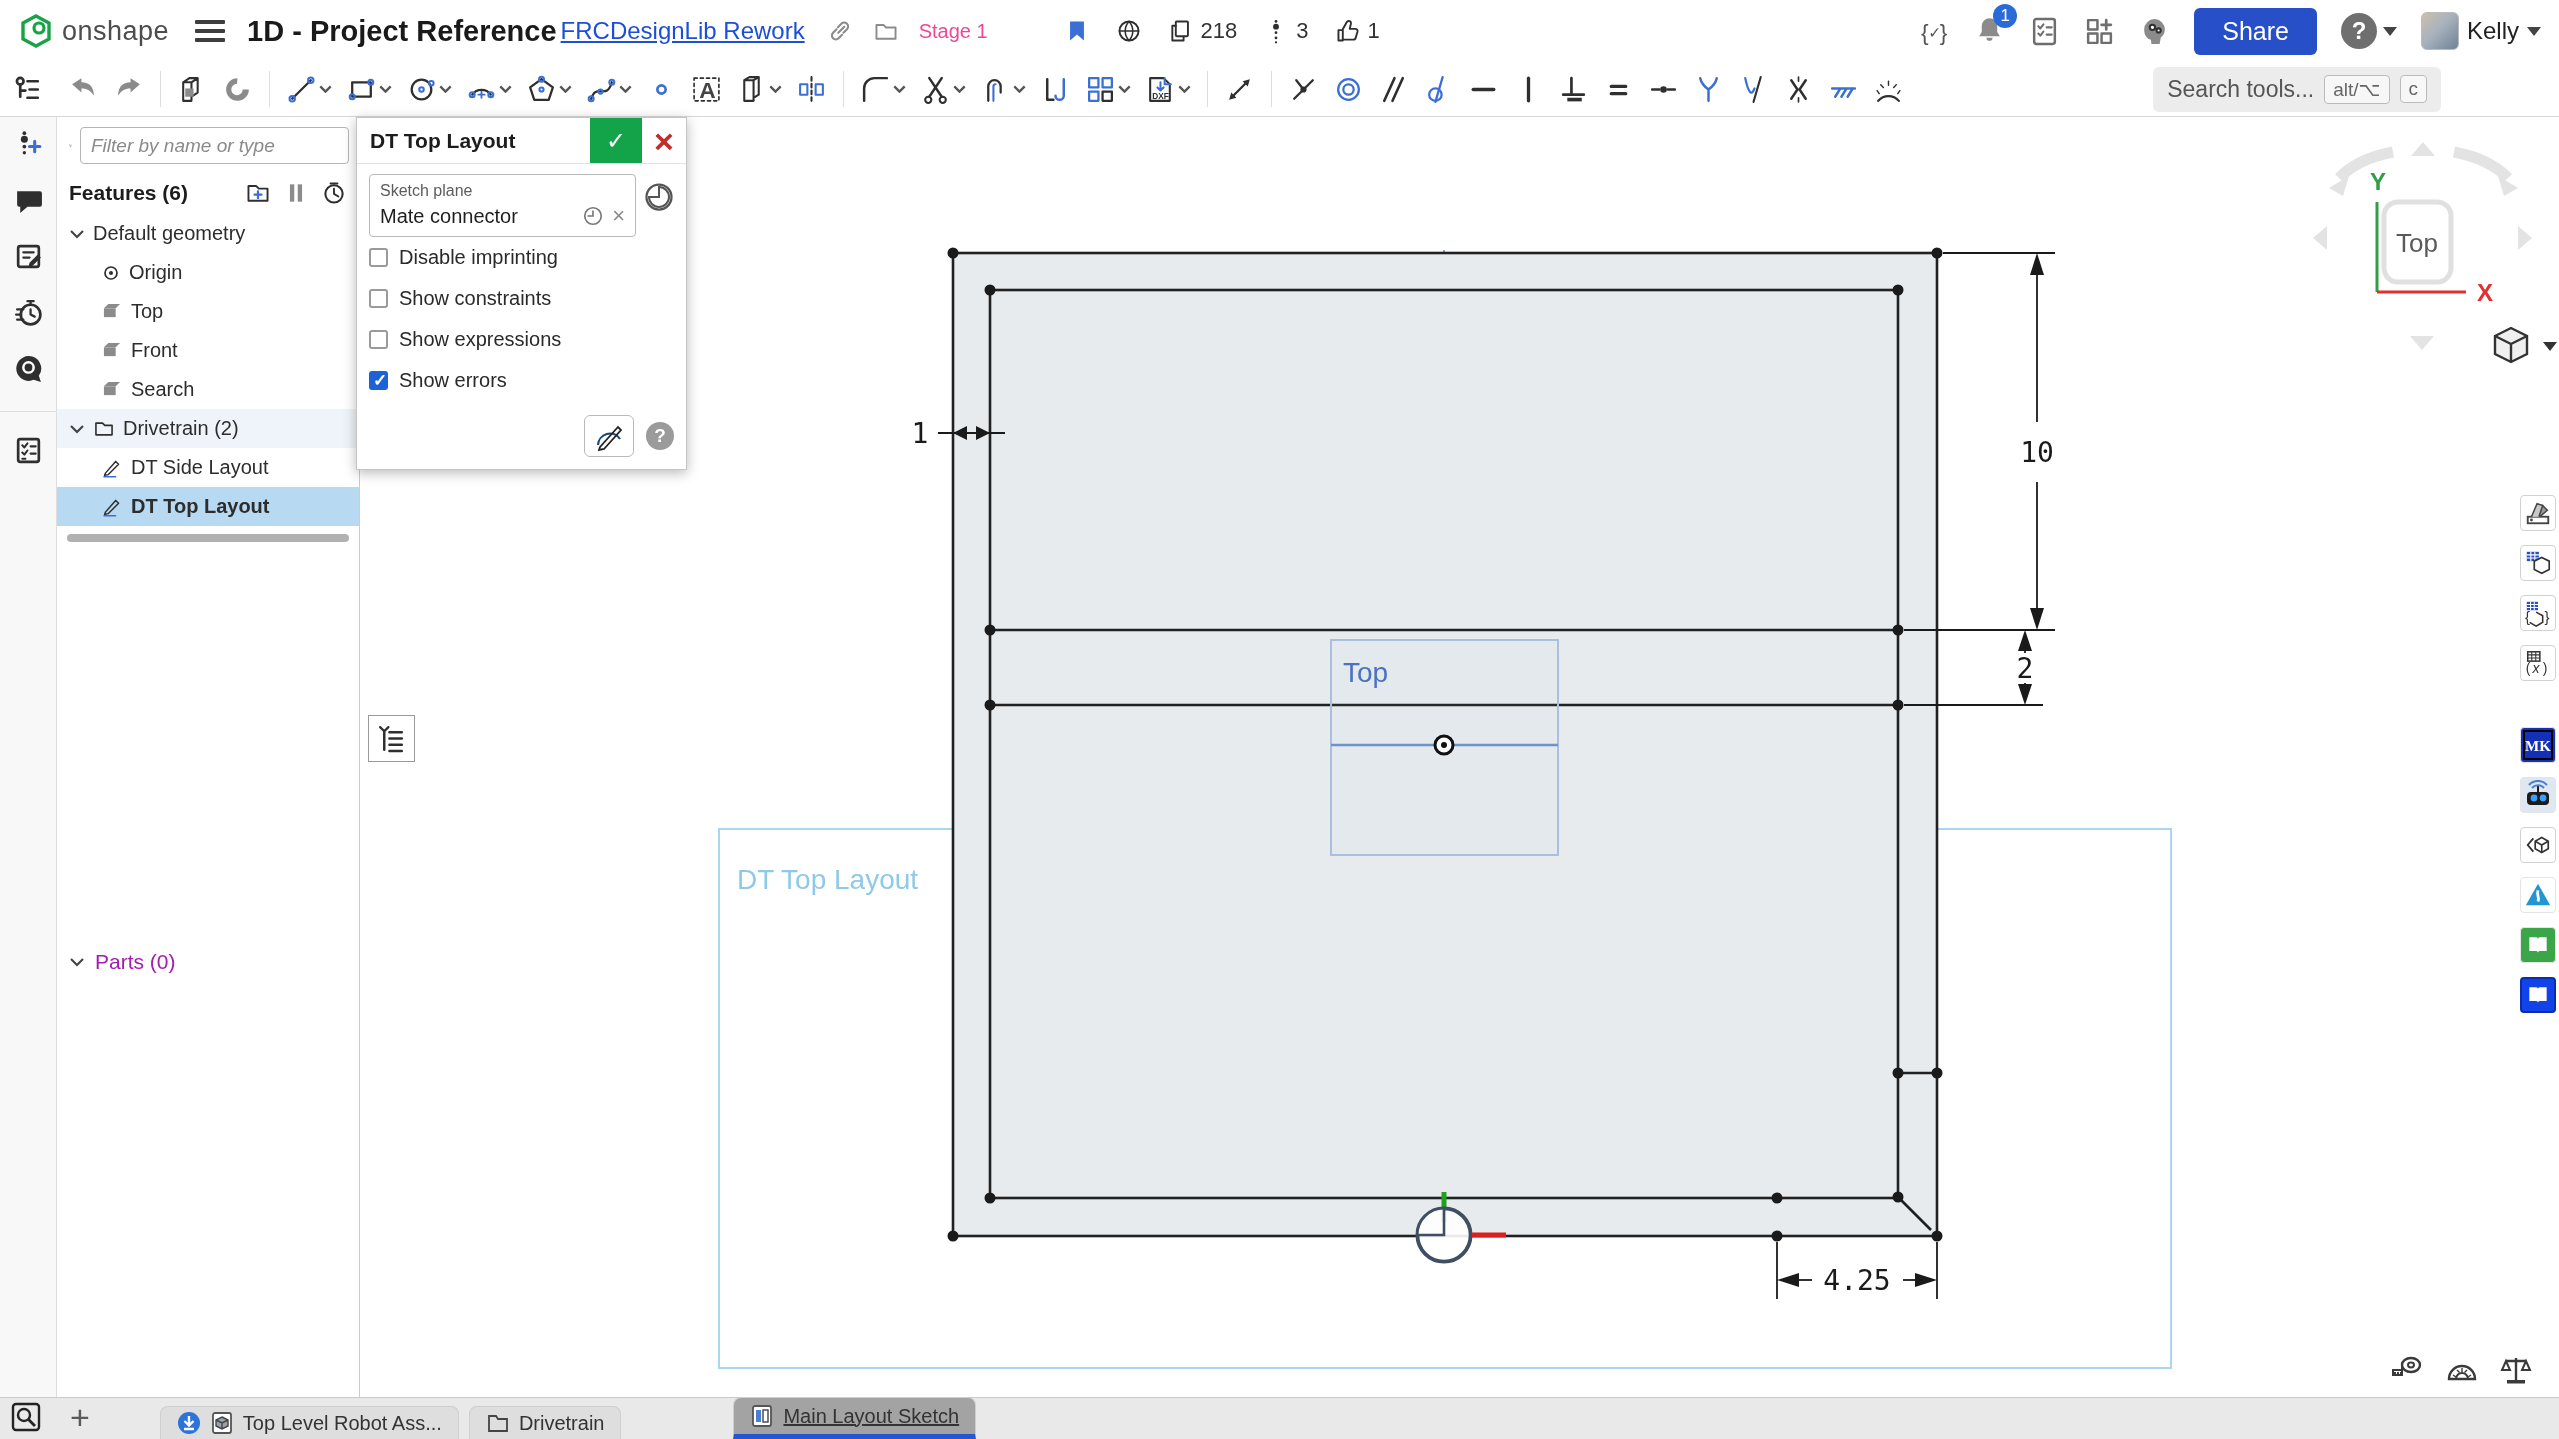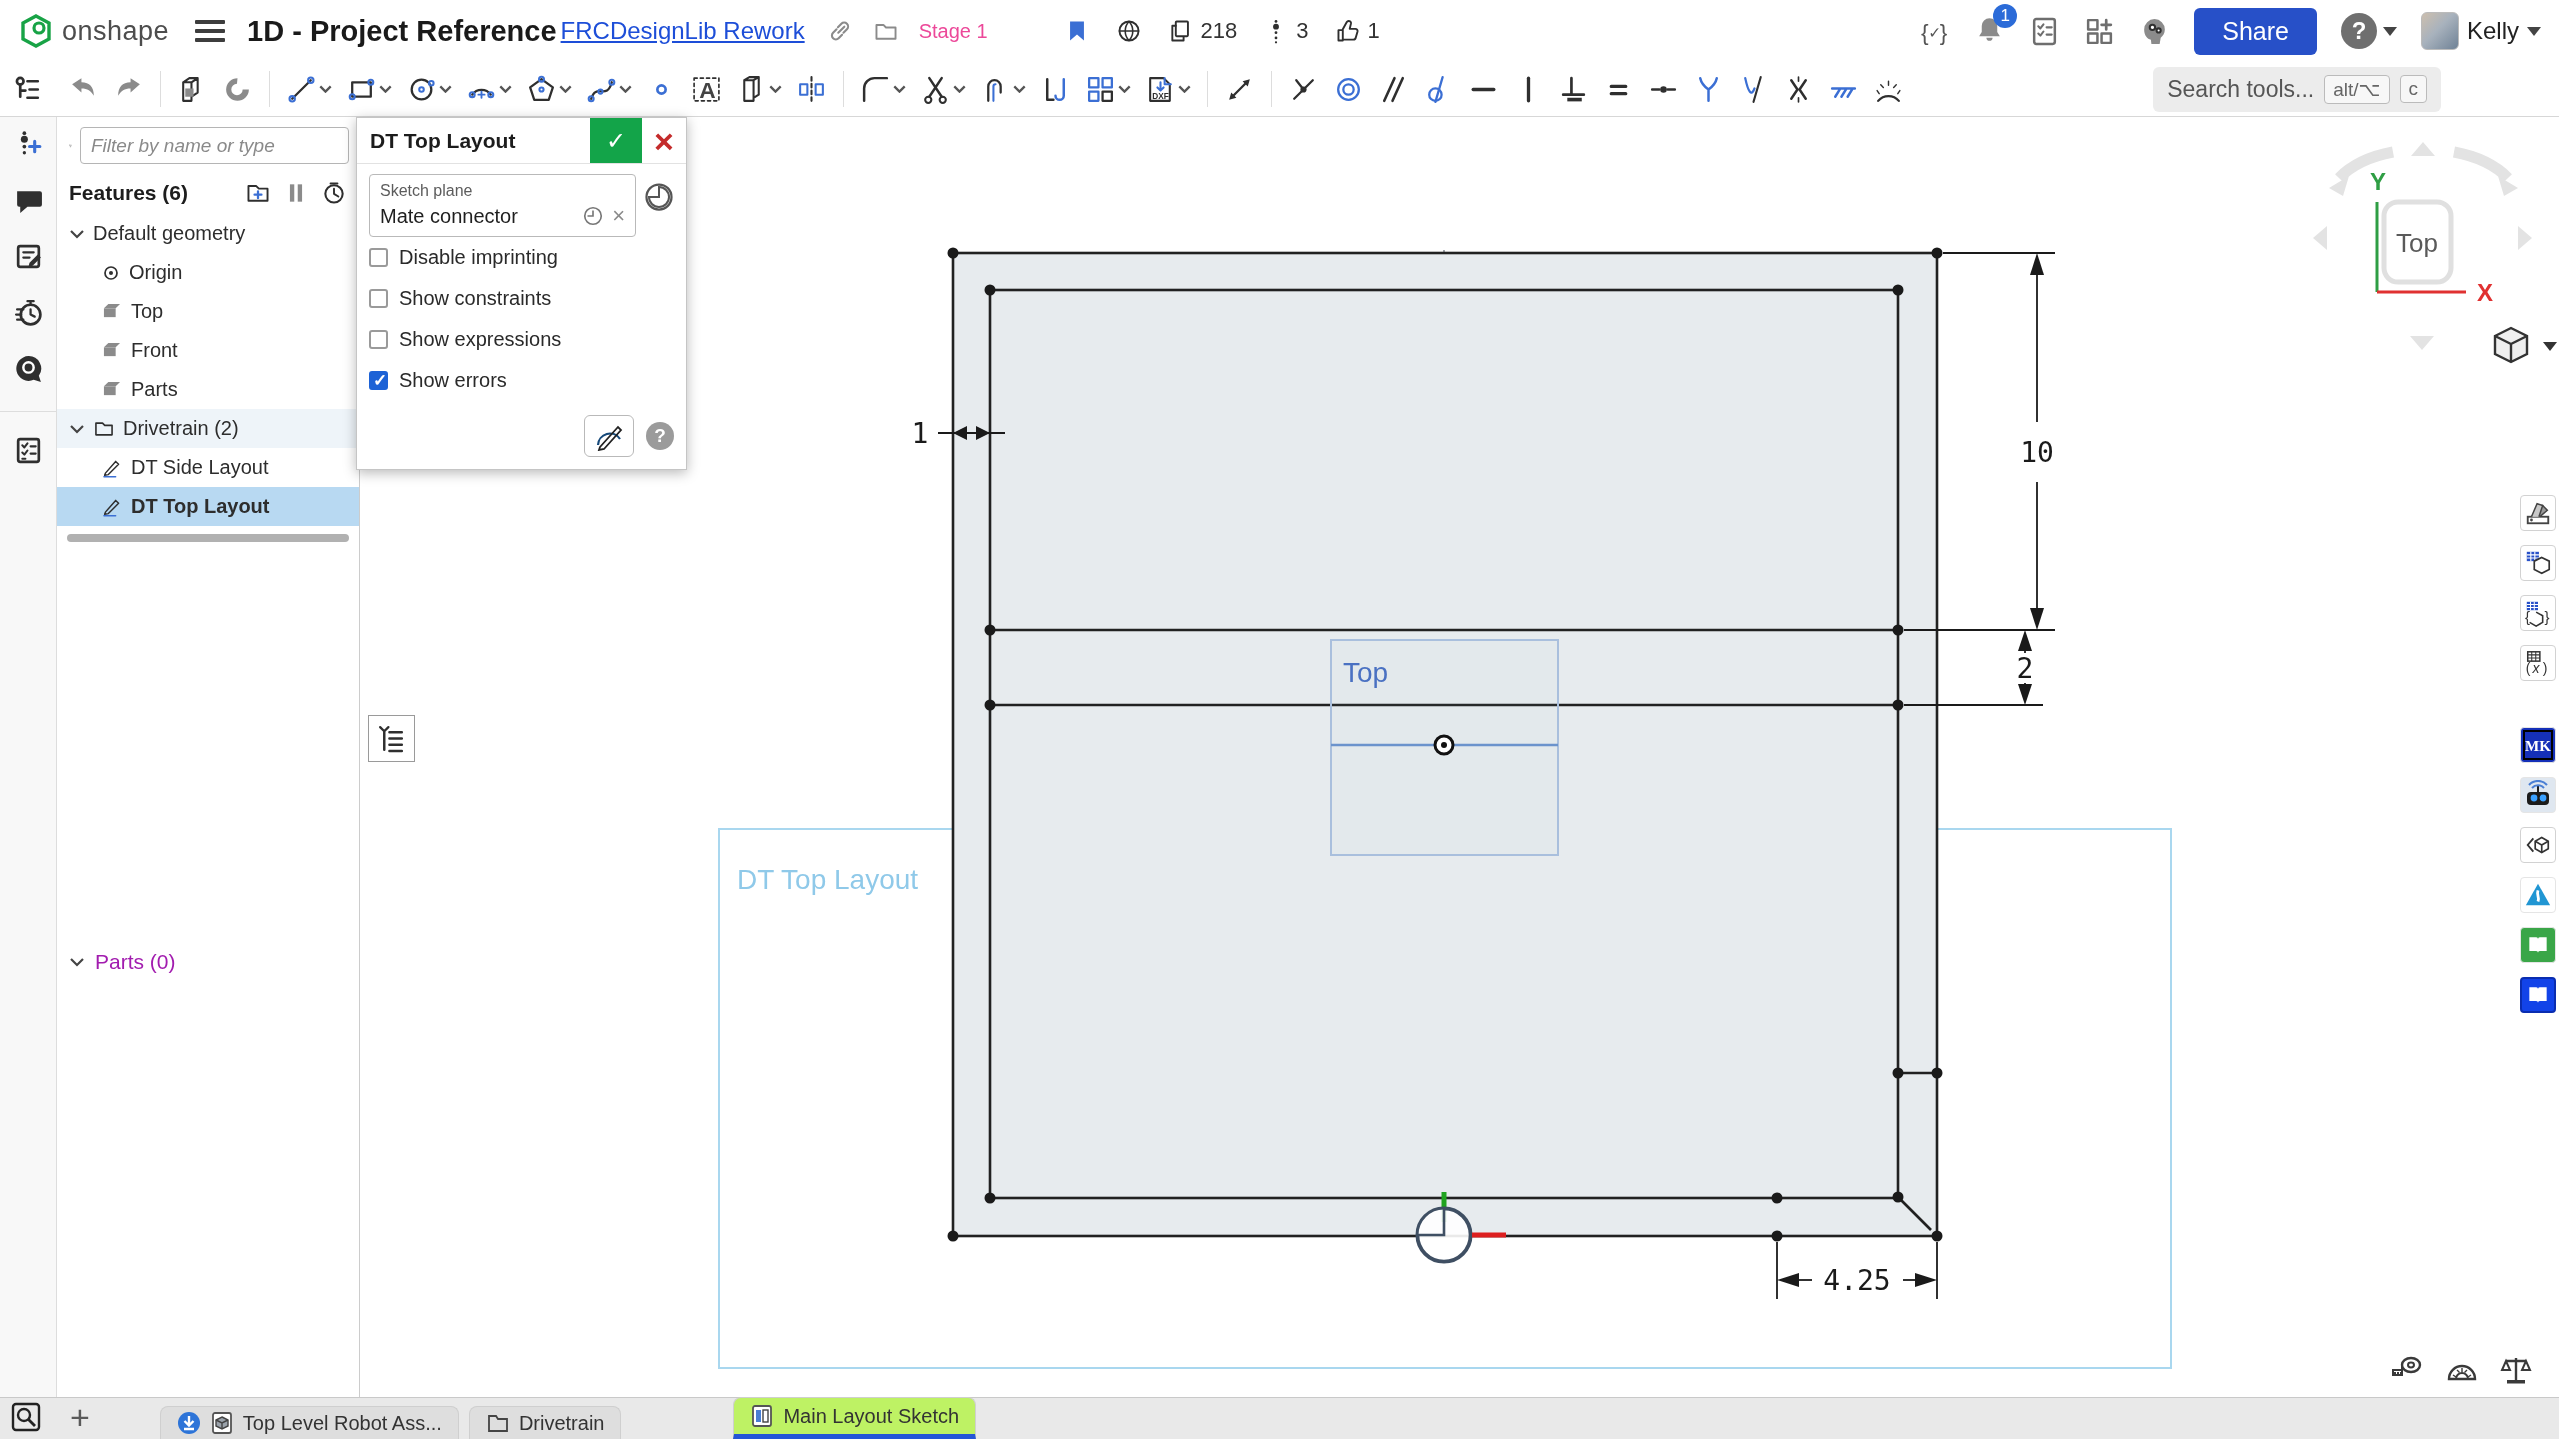--- a/index.html
+++ b/index.html
@@ -118,21 +118,21 @@
 
   
   .bottombar { height:42px; flex:0 0 42px; background:#e9e9e9; border-top:1px solid #c9c9c9;
     display:flex; align-items:flex-end; }
   .bb-icons { display:flex; align-items:center; gap:20px; padding:0 14px 5px 10px; }
   .plus { font-size:34px; color:#5a5a5a; font-weight:400; line-height:1; cursor:pointer; margin-left:8px;}
   .tabs { display:flex; align-items:flex-end; margin-left:56px; height:100%; }
   .tab { height:33px; display:flex; align-items:center; gap:9px; padding:0 16px; font-size:20px; color:#333;
     background:#dedede; border:1px solid #cfcfcf; border-bottom:none; border-radius:8px 8px 0 0;
     margin-right:10px; cursor:pointer; white-space:nowrap;}
-  .tab.checked { background:#bef264; border-bottom:5px solid #2456d6; height:42px; font-weight:400;}
+  .tab.checked { background:#a3a3a3; border-bottom:5px solid #2456d6; height:42px; font-weight:400;text-decoration:underline;}
   .tab.gap-before { margin-left:102px; }
 </style>
 </head>
 <body>
 
 <div class="app">
 
   <header class="topbar">
     <div class="logo">
       <svg width="36" height="36" viewBox="0 0 36 36">
@@ -592,21 +592,21 @@
           <path class="gyf" d="M4 10 l6-6 h16 l-6 6 Z" fill="#b5b5b5"></path>
             <path class="gyf" d="M4 10 h16 v12 H4 Z" fill="#cfcfcf"></path>
         </svg>
         <span>Front</span>
       </div>
       <div class="trow lv2">
         <svg class="ic sm" viewBox="0 0 30 30" style="width:22px;height:22px">
           <path class="gyf" d="M4 10 l6-6 h16 l-6 6 Z" fill="#b5b5b5"></path>
             <path class="gyf" d="M4 10 h16 v12 H4 Z" fill="#cfcfcf"></path>
         </svg>
-        <span>Parts</span>
+        <span>Search</span>
       </div>
       <div class="trow folder-open">
         <svg class="chev" viewBox="0 0 16 10">
             <polyline points="2,2 8,8 14,2"></polyline>
           </svg>
         <svg class="ic sm" viewBox="0 0 30 30" style="width:22px;height:22px">
           <path d="M4 7 h9 l3 3 h10 v13 H4 Z" stroke-width="2.2"></path>
         </svg>
         <span>Drivetrain (2)</span>
       </div>

